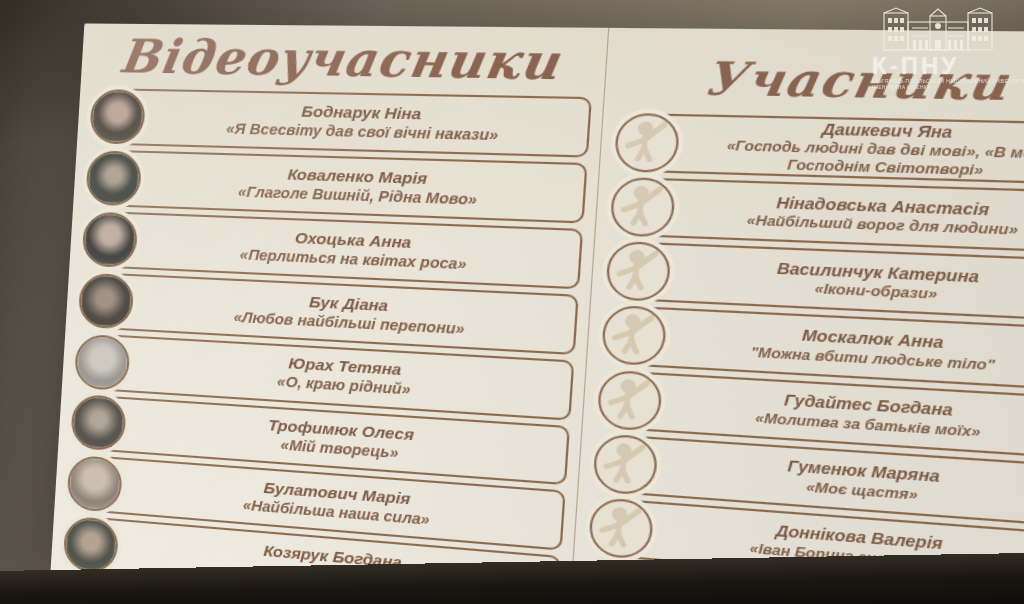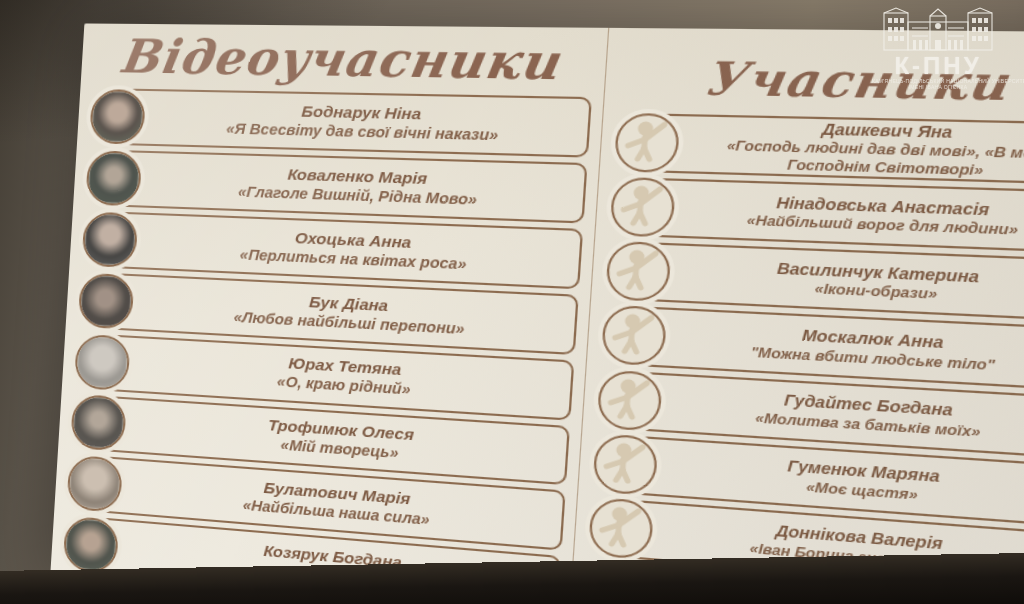--- a/index.html
+++ b/index.html
@@ -48,21 +48,21 @@
   .av4{background:radial-gradient(circle at 50% 42%,#d8cfc2 0 30%,#9a948a 60%,#b4aea3 100%);}
   .av5{background:radial-gradient(circle at 50% 44%,#b9a58f 0 20%,#4a443c 55%,#57514a 100%);}
   .av6{background:radial-gradient(circle at 50% 40%,#d9c3ab 0 28%,#8c7a66 60%,#c2b09c 100%);}
   .av7{background:radial-gradient(circle at 50% 44%,#c2a084 0 22%,#3e4438 55%,#4e5e4c 100%);}
   .doll{position:absolute;inset:-2px;}
   
   .screen-bar{position:absolute;left:-12px;right:-12px;bottom:-10px;height:52px;
     background:linear-gradient(#332c23 0%,#1a1612 45%,#0f0c09 100%);
     border-top:2px solid #43știi3b30;transform:rotate(-1deg);z-index:5;}
   
-  .logo{position:absolute;right:20px;top:6px;width:132px;text-align:center;z-index:6;color:#f1eee7;}
+  .logo{position:absolute;right:20px;top:6px;width:132px;z-index:6;color:#f1eee7;}
   .logo svg{display:block;margin:0 auto;}
   .logo-name{font-weight:bold;font-size:24px;letter-spacing:3px;line-height:1;
     margin-top:2px;text-shadow:0 0 2px rgba(255,255,255,.35);}
   .logo-cap{font-size:5px;line-height:6px;letter-spacing:.3px;opacity:.85;white-space:nowrap;}
 </style>
 </head>
 <body>
 
 <div class="photo">
 

